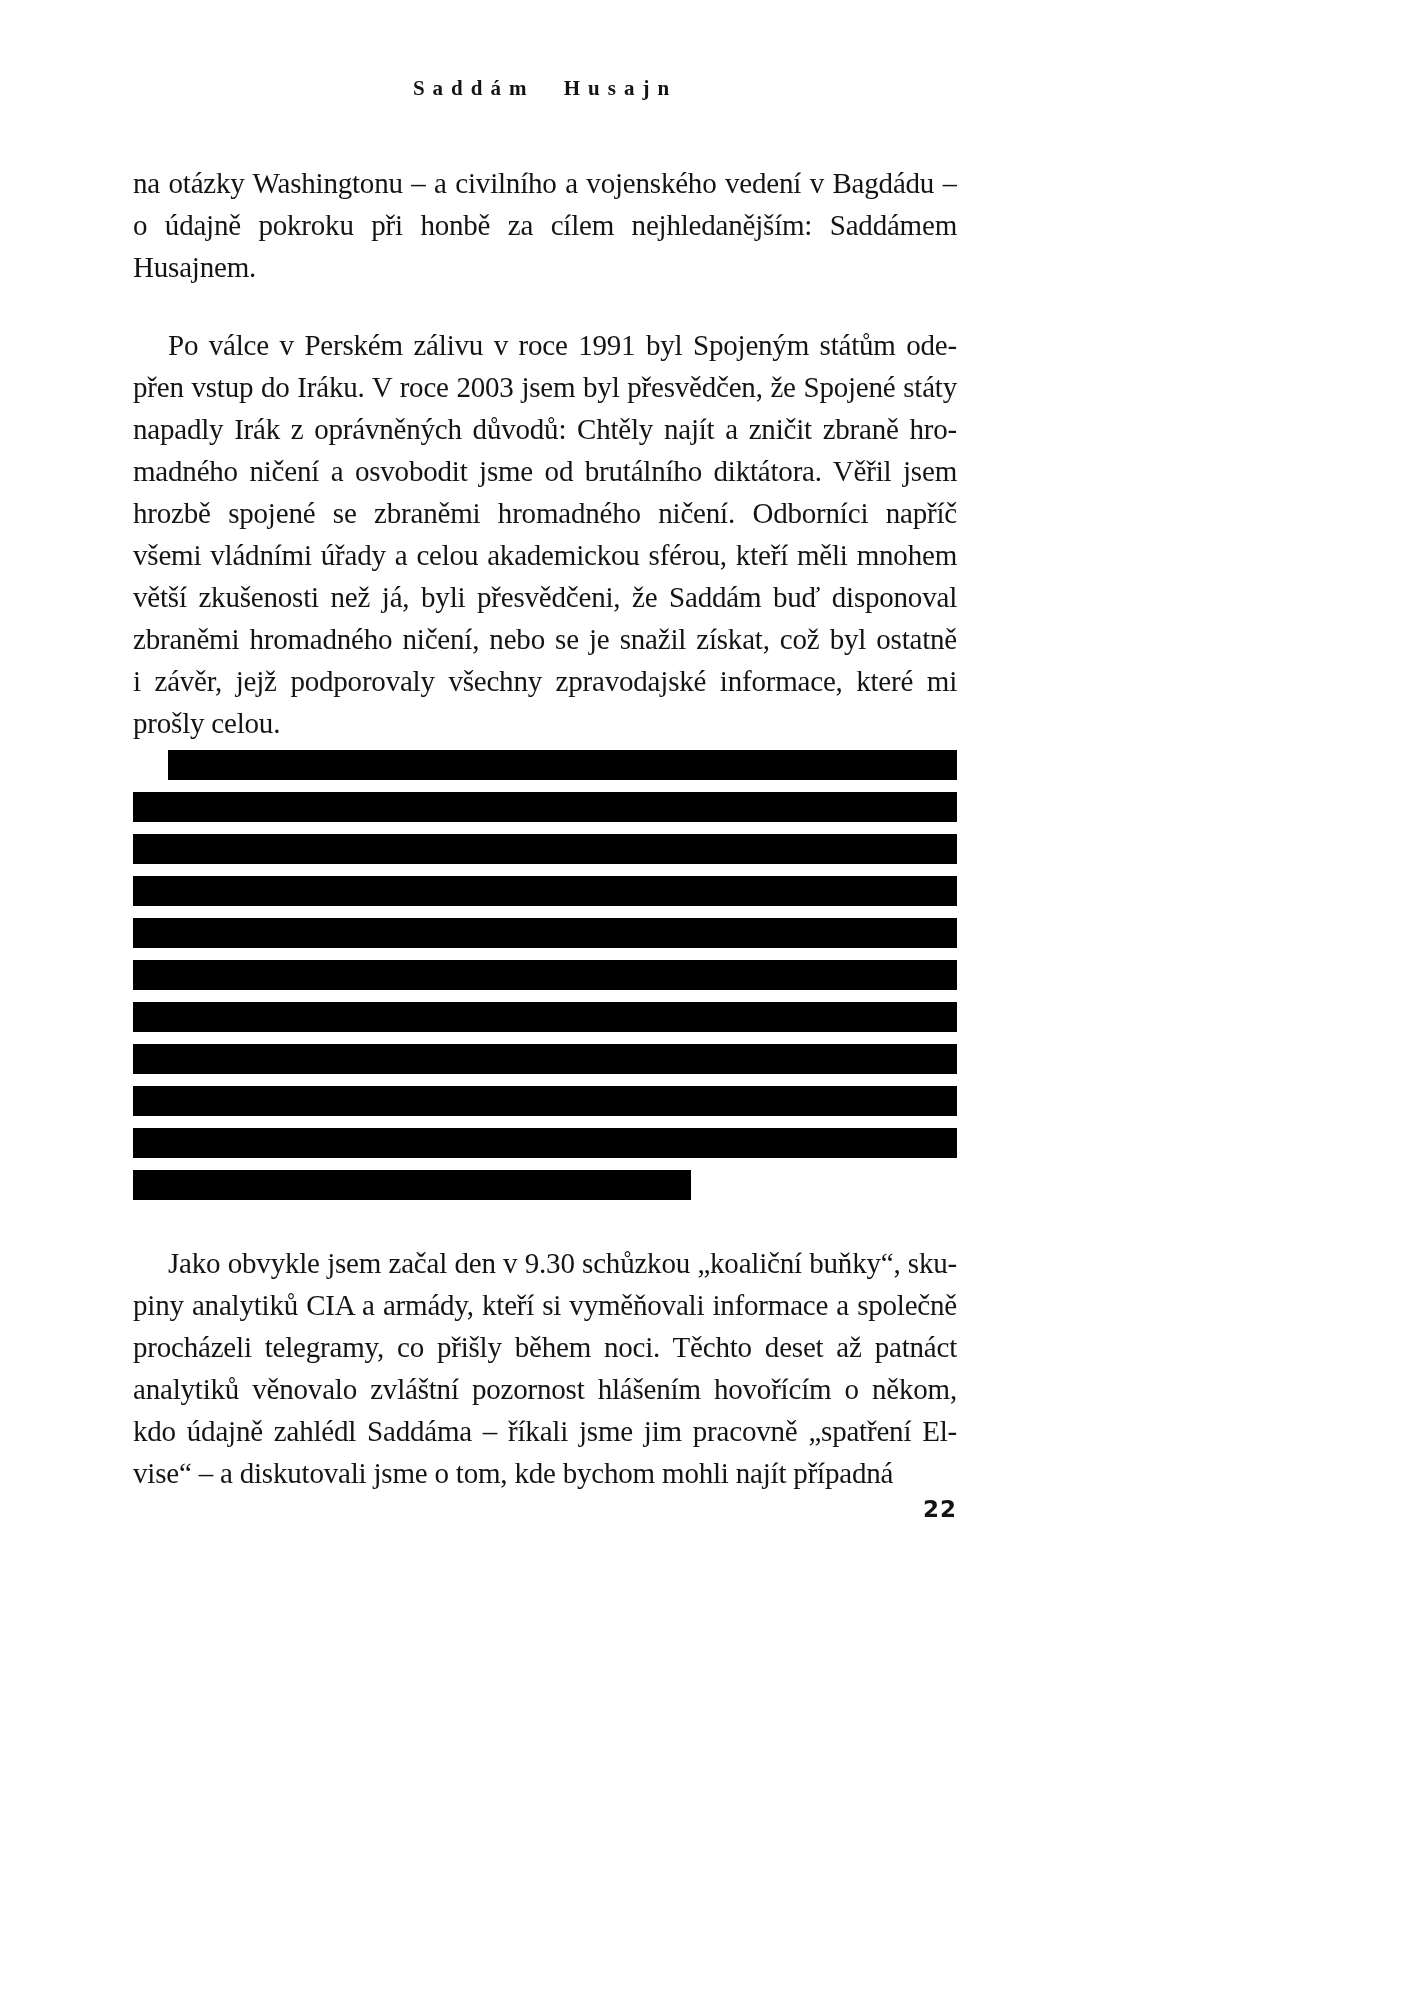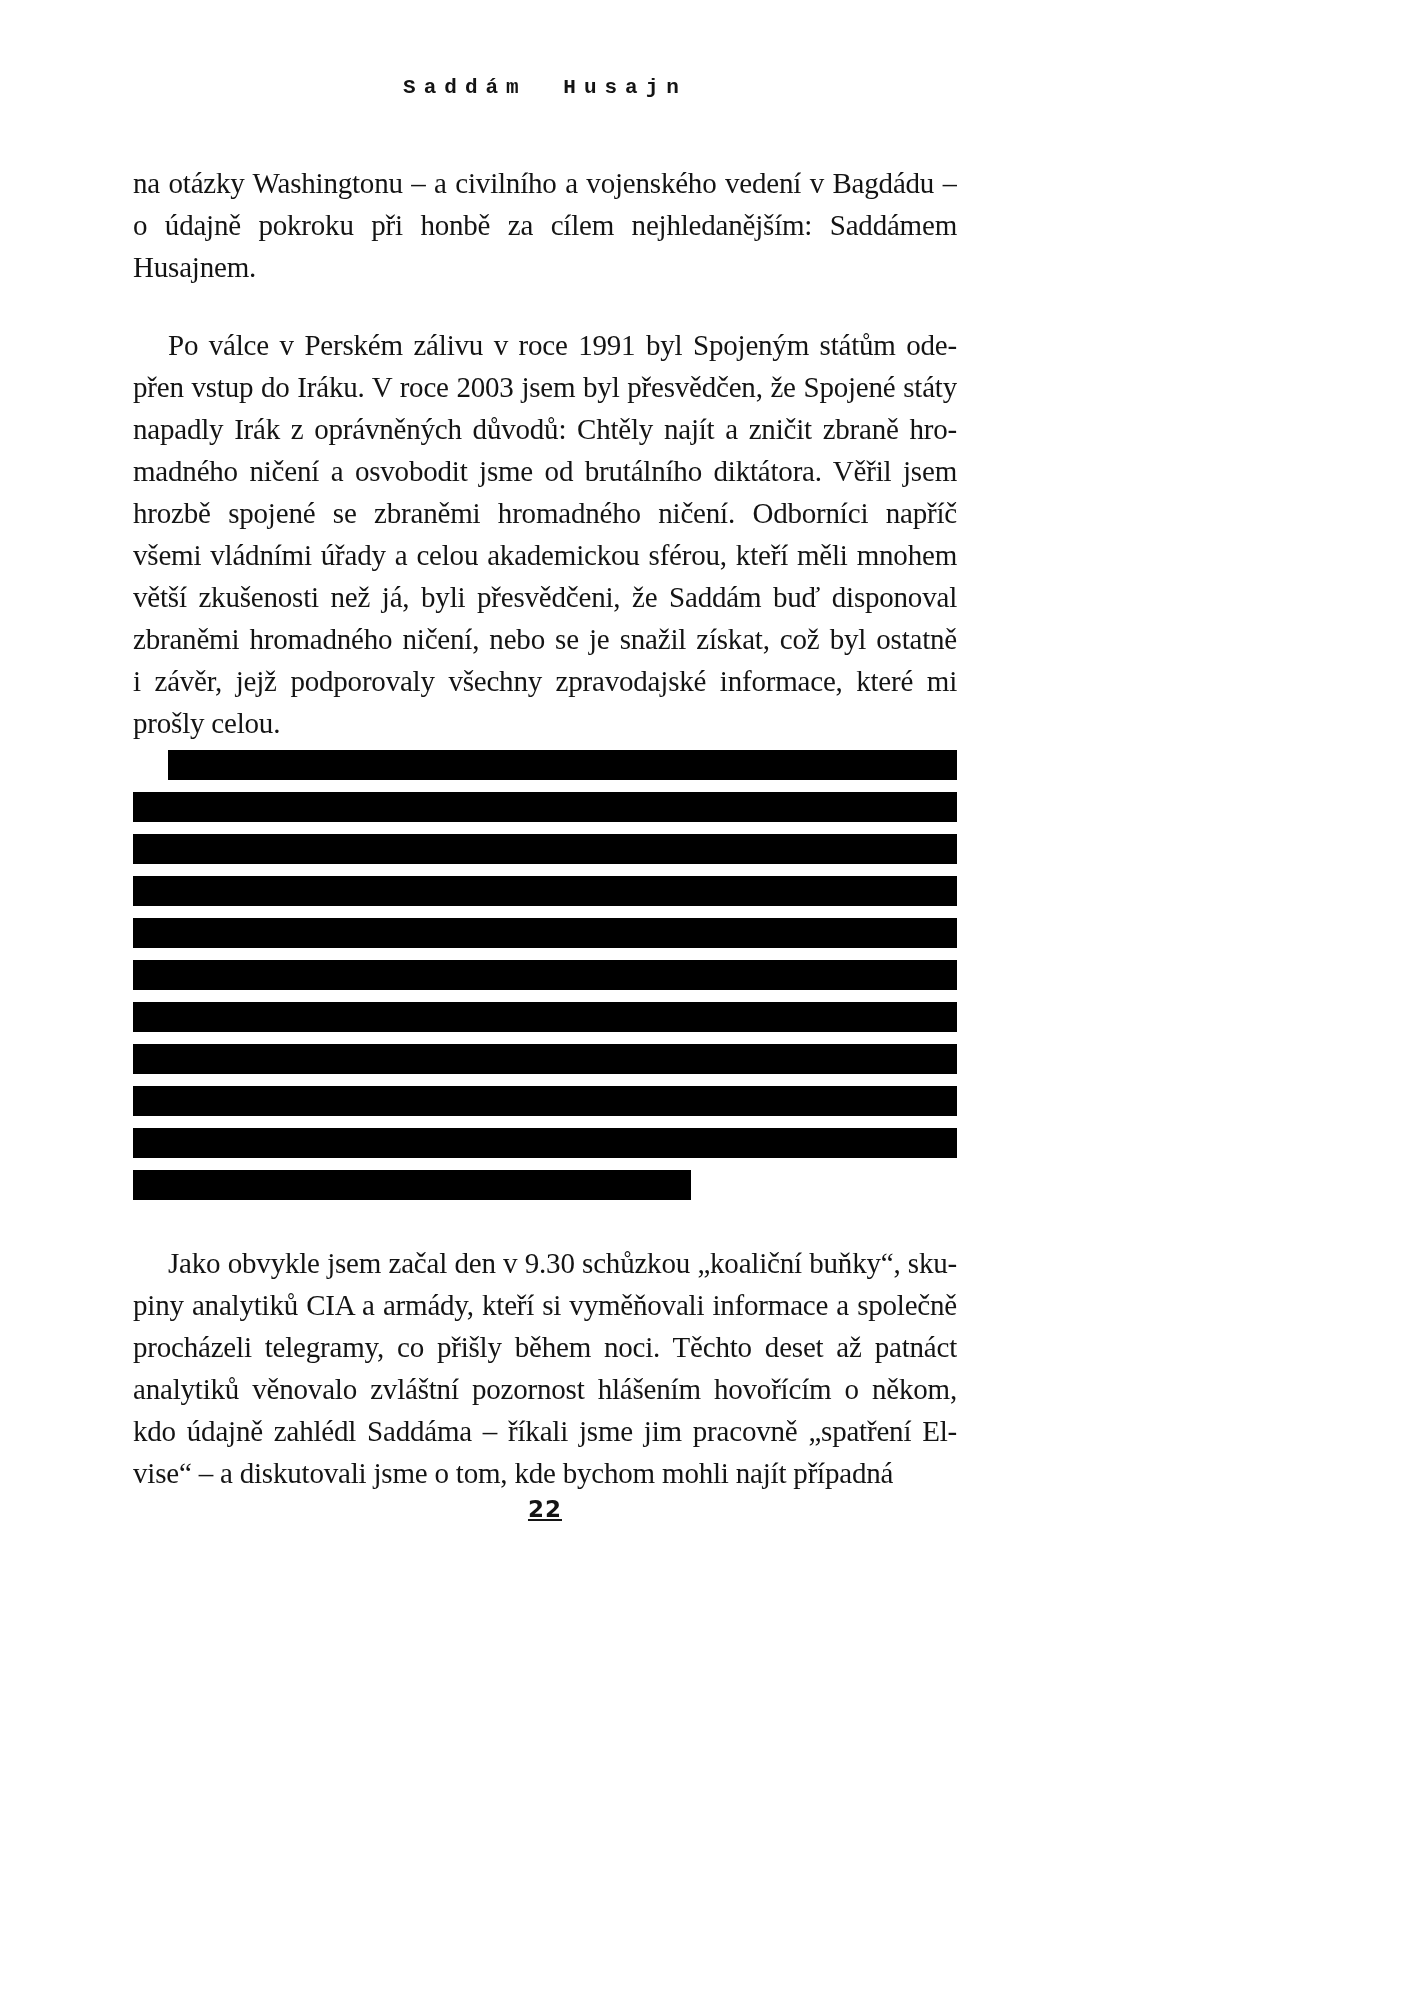--- a/index.html
+++ b/index.html
@@ -12,21 +12,21 @@
     color: #141414;
     overflow: hidden;
   }
   .page { position: absolute; inset: 0; }
   .running-header {
     position: absolute;
     left: 133px;
     top: 76px;
     width: 824px;
     text-align: center;
-    font-family: Liberation Mono, monospace;
+    font-family: Liberation Serif, serif;
     font-weight: 700;
     font-size: 21px;
     letter-spacing: 8px;
     word-spacing: 16px;
   }
   #content {
     position: absolute;
     left: 133px;
     top: 162px;
     width: 824px;
@@ -47,26 +47,25 @@
     height: 42px;
     display: flex;
     align-items: center;
   }
   .bar { height: 30px; }
   .page-number {
     position: absolute;
     left: 133px;
     top: 1496px;
     width: 824px;
-    text-align: center;
+    text-align: right;
     font-family: "DejaVu Sans", sans-serif;
     font-weight: 700;
     font-size: 23px;
     letter-spacing: 1px;
-    text-decoration: underline;
   }
 </style>
 </head>
 <body style="color: rgb(20, 20, 20);">
 
 <div class="page">
   <div class="running-header">Saddám Husajn</div>
 
   <div id="content">
       <div class="paragraph">

